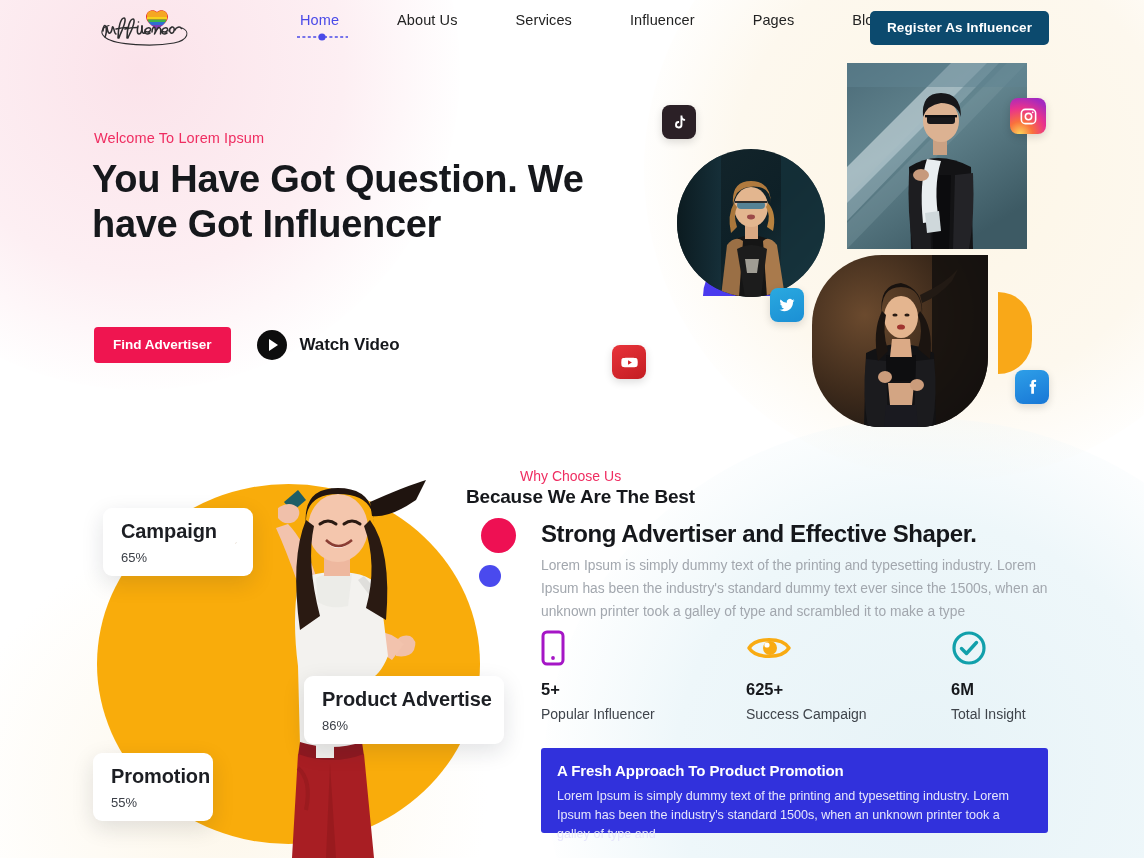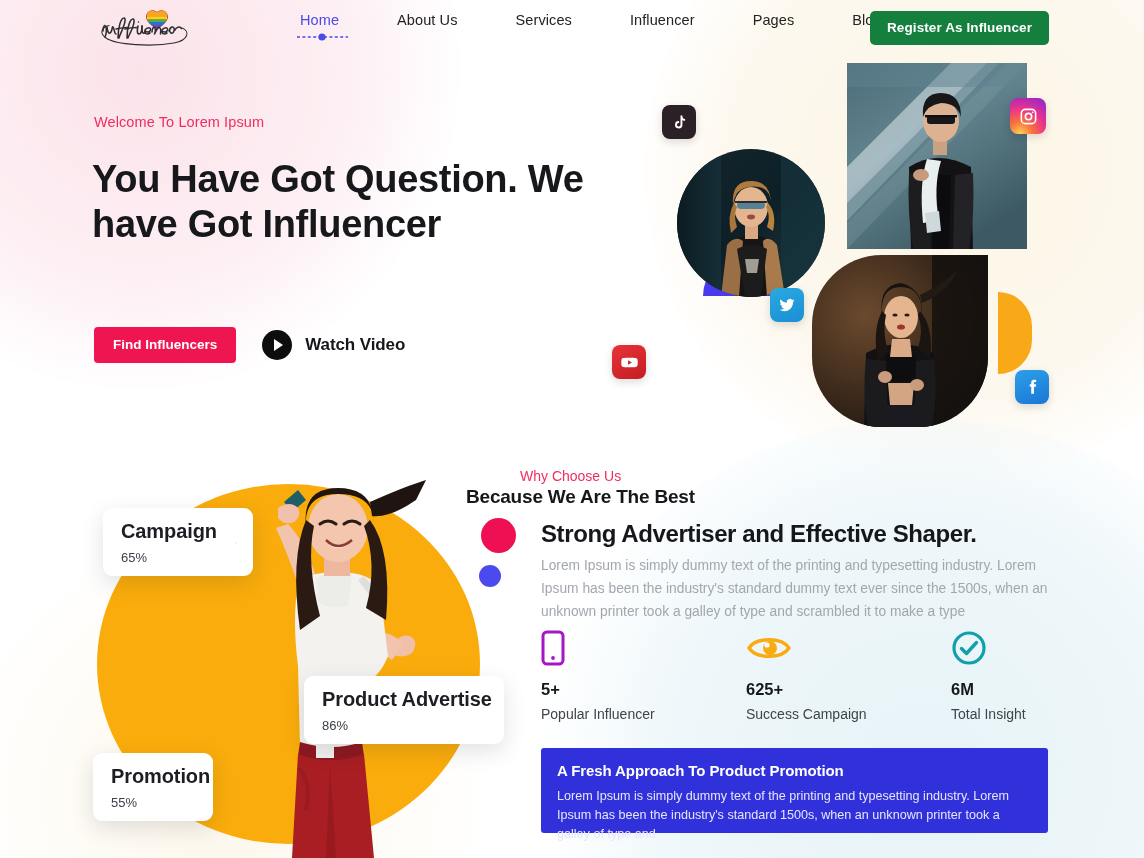--- a/index.html
+++ b/index.html
@@ -50,30 +50,30 @@
     cursor: pointer; white-space: nowrap;
   }
   .nav-item:last-child { margin-right: 0; }
   .nav-item.active { color: #4a4ae8; font-weight: 400; }
   .nav-underline {
     position: absolute; left: -3px; top: 21px; width: 51px; height: 8px;
   }
 
   .register-btn {
     position: absolute; right: 95px; top: 11px;
-    background: #15803d; color: #ffffff;
+    background: #0c4a6e; color: #ffffff;
     font-size: 13.5px; font-weight: bold; letter-spacing: .1px;
     border: none; border-radius: 5px;
     padding: 9px 17px 10px; cursor: pointer;
     white-space: nowrap;
   }
 
   
   .hero-eyebrow {
-    position: absolute; left: 94px; top: 114px;
+    position: absolute; left: 94px; top: 130px;
     font-size: 14.5px; color: #ef2d61; letter-spacing: .1px;
   }
   .hero-title {
     position: absolute; left: 92px; top: 157px; width: 520px;
     font-size: 38px; line-height: 1.18; font-weight: bold;
     color: #16181c; letter-spacing: -.3px;
   }
   .hero-sub {
     position: absolute; left: 94px; top: 257px; width: 420px;
     font-size: 14.5px; line-height: 1.62; color: #9aa0a8;
@@ -261,21 +261,21 @@
       </div>
     </nav>
 
     <button class="register-btn">Register As Influencer</button>
   </header>
 
   <div class="hero-eyebrow">Welcome To Lorem Ipsum</div>
   <h1 class="hero-title">You Have Got Question. We have Got Influencer</h1>
 
   <div class="hero-actions">
-    <button class="find-btn">Find Influencers</button>
+    <button class="find-btn">Find Advertiser</button>
     <div class="watch">
       <span class="watch-circle">
           <i class="tri"></i>
         </span>
       <span class="watch-label">Watch Video</span>
     </div>
   </div>
 
   <div class="collage">
 

